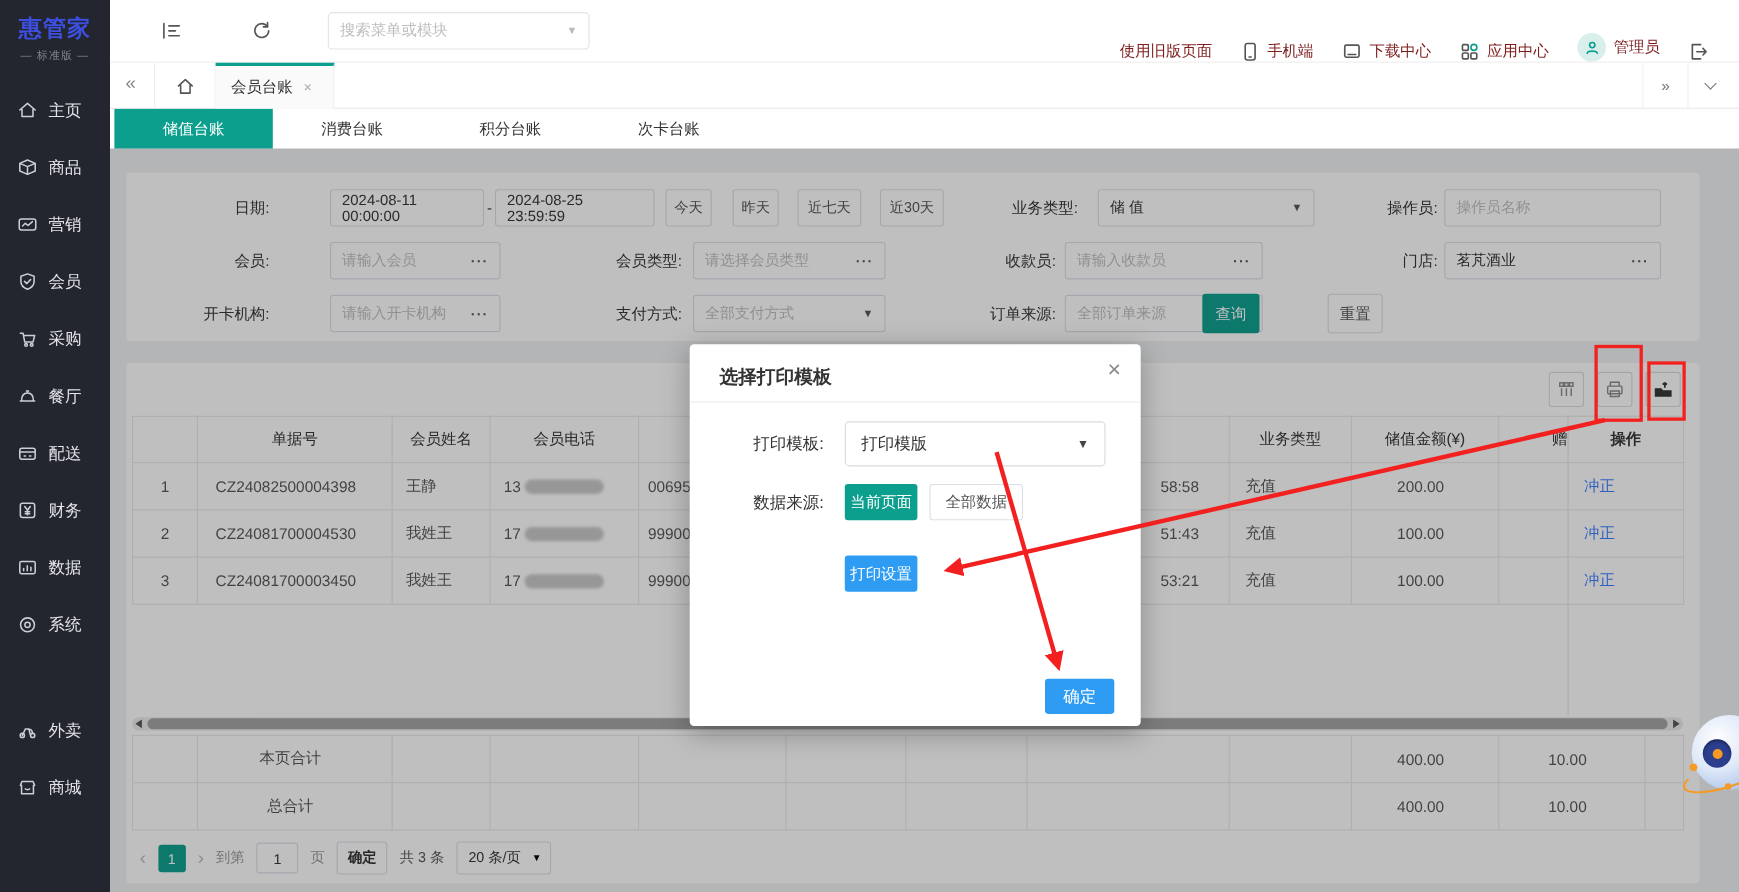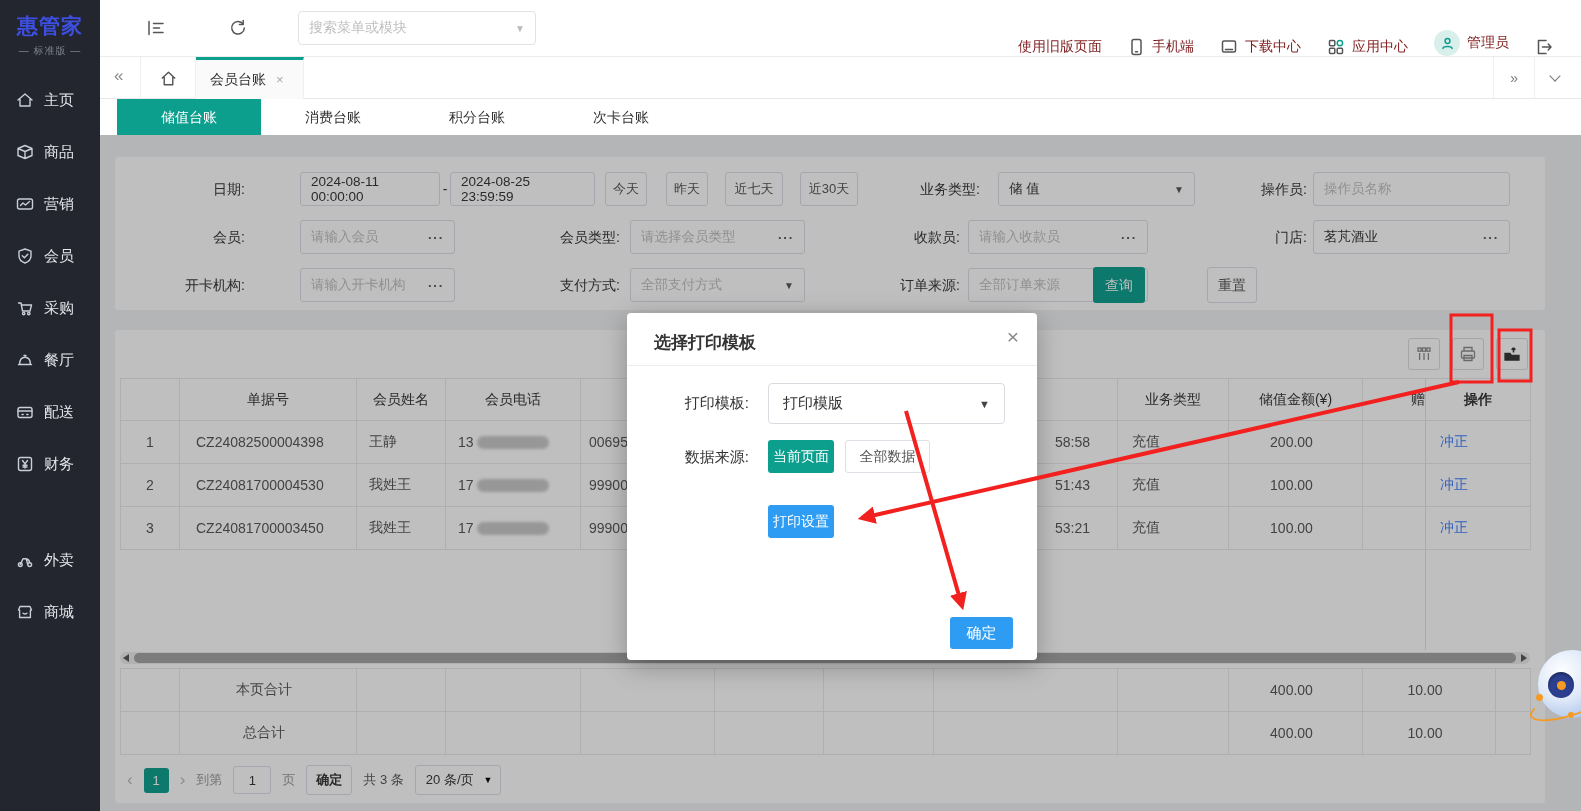--- a/index.html
+++ b/index.html
@@ -32,21 +32,21 @@
   .tabbar{position:absolute;left:100px;top:57px;width:1481px;height:42px;background:#fff;border-bottom:1px solid #e7e7e7;z-index:5}
   .tb-left{position:absolute;left:14px;top:9px;color:#888;font-size:17px;cursor:pointer}
   .home-tab{position:absolute;left:40px;top:0;width:56px;height:42px;border-left:1px solid #efefef;border-right:1px solid #efefef;display:flex;align-items:center;justify-content:center;cursor:pointer}
   .active-tab{position:absolute;left:96px;top:0;width:108px;height:42px;background:#fafafa;border-top:3px solid #0c9f8d;border-right:1px solid #efefef;display:flex;align-items:center;padding:0 0 0 14px;gap:10px;cursor:pointer}
   .active-tab .x{color:#aaa;font-size:13px}
   .tb-right{position:absolute;right:6px;top:0;height:41px;display:flex;align-items:center;color:#777}
   .tb-right .seg{padding:0 16px;height:100%;display:flex;align-items:center;border-left:1px solid #efefef;cursor:pointer}
   .chev-down{width:8px;height:8px;border-right:1.6px solid #777;border-bottom:1.6px solid #777;transform:rotate(45deg);margin-top:-4px}
 
   
-  .subtabs{position:absolute;left:100px;top:99px;width:1481px;height:36px;background:#fff;display:flex;padding-left:17px;z-index:5}
+  .subtabs{position:absolute;left:100px;top:99px;width:1481px;height:36px;background:#fff;display:flex;padding-left:4px;z-index:5}
   .subtab{width:144px;line-height:36px;text-align:center;font-size:14px;color:#333;cursor:pointer}
   .subtab.active{background:#0c9f8d;color:#fff}
 
   
   .pagebody{position:absolute;left:100px;top:135px;width:1481px;height:676px;background:#f0f1f2}
   .card{position:absolute;background:#fff;border-radius:3px}
   .filter-card{left:15px;top:22px;width:1430px;height:153px}
   .table-card{left:15px;top:195px;width:1430px;height:473px}
 
   
@@ -173,20 +173,34 @@
             <path d="M3 9 H17 M7 12.5 H8.2 M11.8 12.5 H13"></path>
           </svg>
         <span>配送</span>
       </div>
       <div class="nav-item">
         <svg width="20" height="20" viewBox="0 0 20 20">
             <rect x="3.5" y="3.5" width="13" height="13" rx="2"></rect>
             <path d="M7.5 6.5 L10 9.8 L12.5 6.5 M10 9.8 V14 M8 11.3 H12 M8 13 H12"></path>
           </svg>
         <span>财务</span>
+      </div>
+      <div class="nav-item">
+        <svg width="20" height="20" viewBox="0 0 20 20">
+            <rect x="3" y="4.5" width="14" height="11" rx="1.5"></rect>
+            <path d="M6.5 12.8 V10.8 M9.8 12.8 V8.3 M13.1 12.8 V9.6"></path>
+          </svg>
+        <span>数据</span>
+      </div>
+      <div class="nav-item">
+        <svg width="20" height="20" viewBox="0 0 20 20">
+            <circle cx="10" cy="10" r="6.3"></circle>
+            <circle cx="10" cy="10" r="2.4"></circle>
+          </svg>
+        <span>系统</span>
       </div>
       <div class="nav-gap"></div>
       <div class="nav-item">
         <svg width="20" height="20" viewBox="0 0 20 20">
             <circle cx="5.3" cy="14.6" r="1.9"></circle>
             <circle cx="14.7" cy="14.6" r="1.9"></circle>
             <path d="M5.3 14.6 L8 8.8 H11.2 M11.2 8.8 L12.6 14 M11.2 8.8 C13.2 9 14.2 10.3 14.7 12.6"></path>
           </svg>
         <span>外卖</span>
       </div>

